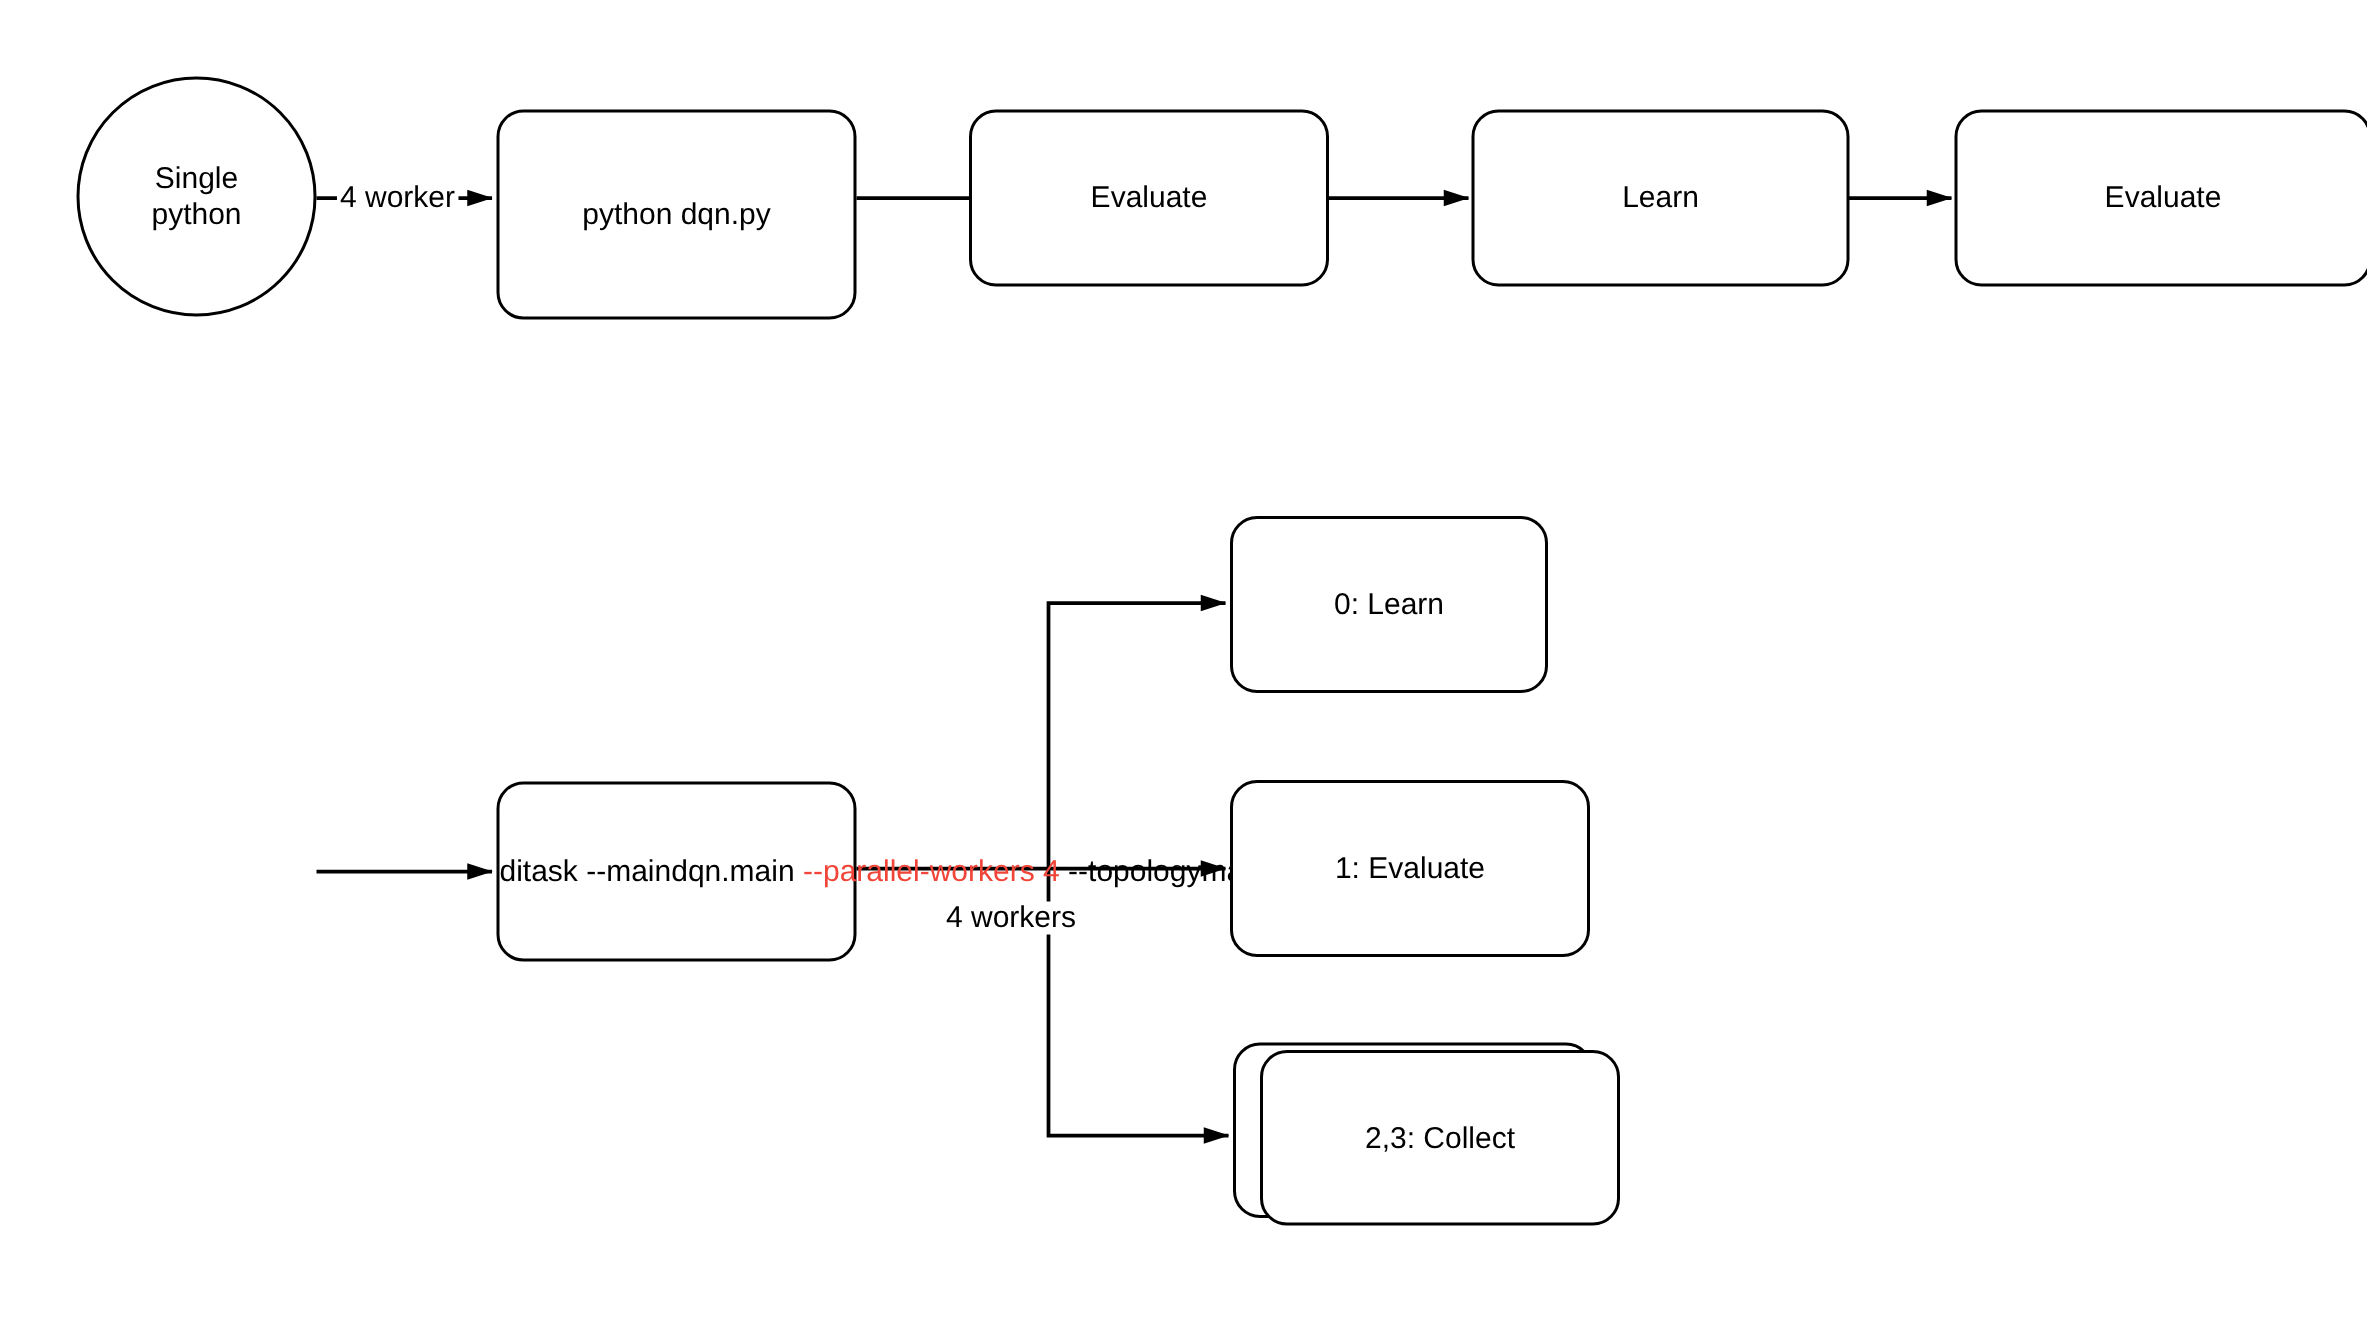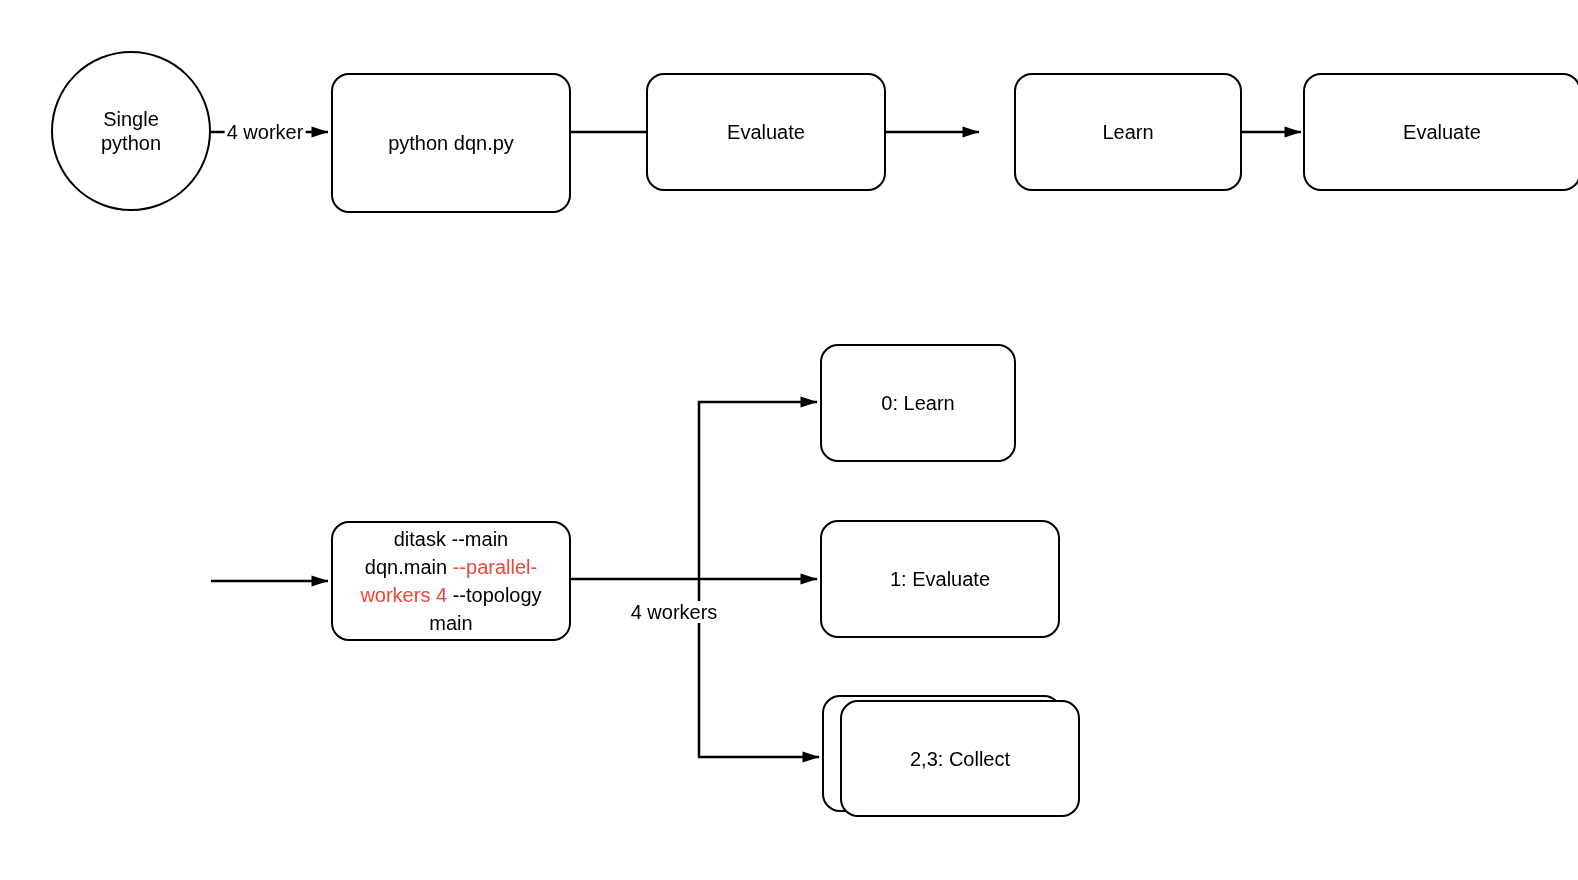--- a/index.html
+++ b/index.html
@@ -42,22 +42,23 @@
     line-height: 1.2;
   }
   .rect {
     border-radius: 18px;
   }
   .circle {
     border-radius: 50%;
   }
   .circle span { display: inline-block; }
   .cmd {
-    flex-direction: column;
+    flex-direction: row;
     line-height: 28px;
+    justify-content: space-between;
   }
   .cmd-line { white-space: nowrap; }
   .red { color: var(--red); }
   .edge-label {
     position: absolute;
     transform: translate(-50%, -50%);
     background: var(--bg);
     font-size: 20px;
     line-height: 1.1;
     padding: 0 2px;
@@ -90,21 +91,21 @@
   </div>
 
   <div class="node rect" style="left:331px; top:73px; width:240px; height:140px;">
     <span>python dqn.py</span>
   </div>
 
   <div class="node rect" style="left:646px; top:73px; width:240px; height:118px;">
     <span>Evaluate</span>
   </div>
 
-  <div class="node rect" style="left:981px; top:73px; width:228px; height:118px;margin-left:33px;">
+  <div class="node rect" style="left:981px; top:73px; width:252px; height:118px;">
     <span>Learn</span>
   </div>
 
   <div class="node rect" style="left:1303px; top:73px; width:278px; height:118px;">
     <span>Evaluate</span>
   </div>
 
 
   <div class="node rect cmd" style="left:331px; top:521px; width:240px; height:120px;">
     <div class="cmd-line">
@@ -114,21 +115,21 @@
       <span>dqn.main </span><span class="red">--parallel-</span>
     </div>
     <div class="cmd-line">
       <span class="red">workers 4</span><span> --topology</span>
     </div>
     <div class="cmd-line">
       <span>main</span>
     </div>
   </div>
 
-  <div class="node rect" style="left:820px; top:344px; width:196px; height:118px;">
+  <div class="node rect" style="left:820px; top:344px; width:212px; height:118px;">
     <span>0: Learn</span>
   </div>
 
   <div class="node rect" style="left:820px; top:520px; width:240px; height:118px;">
     <span>1: Evaluate</span>
   </div>
 
   <div class="node rect" style="left:822px; top:695px; width:240px; height:117px;"></div>
 
   <div class="node rect" style="left:840px; top:700px; width:240px; height:117px;">

